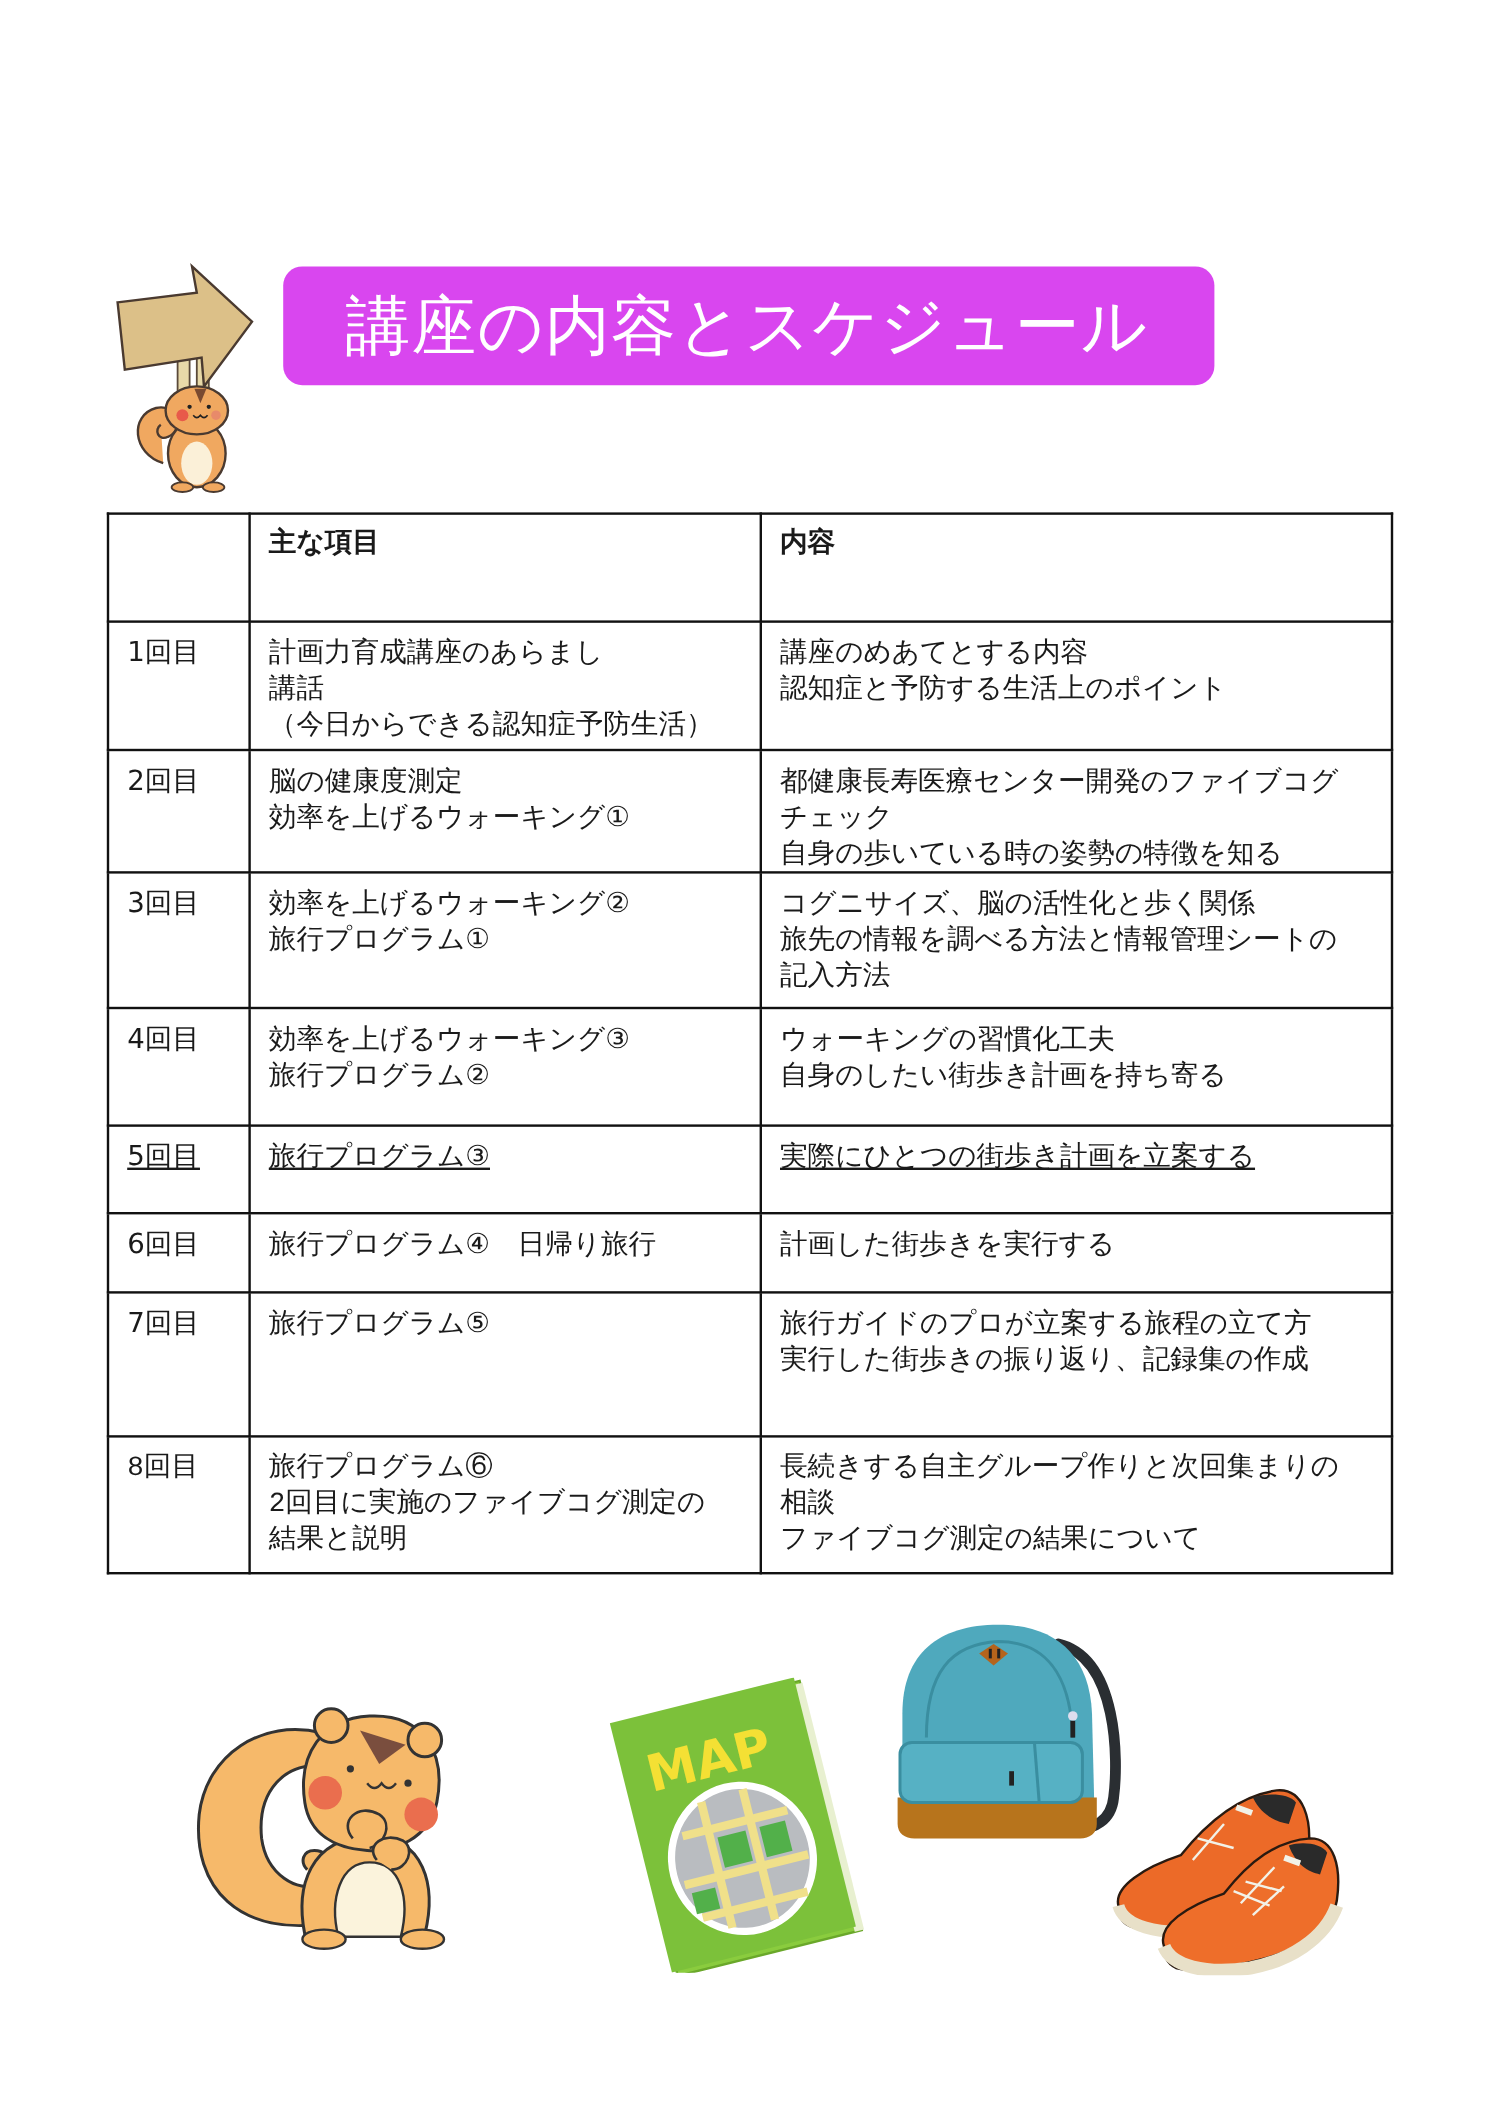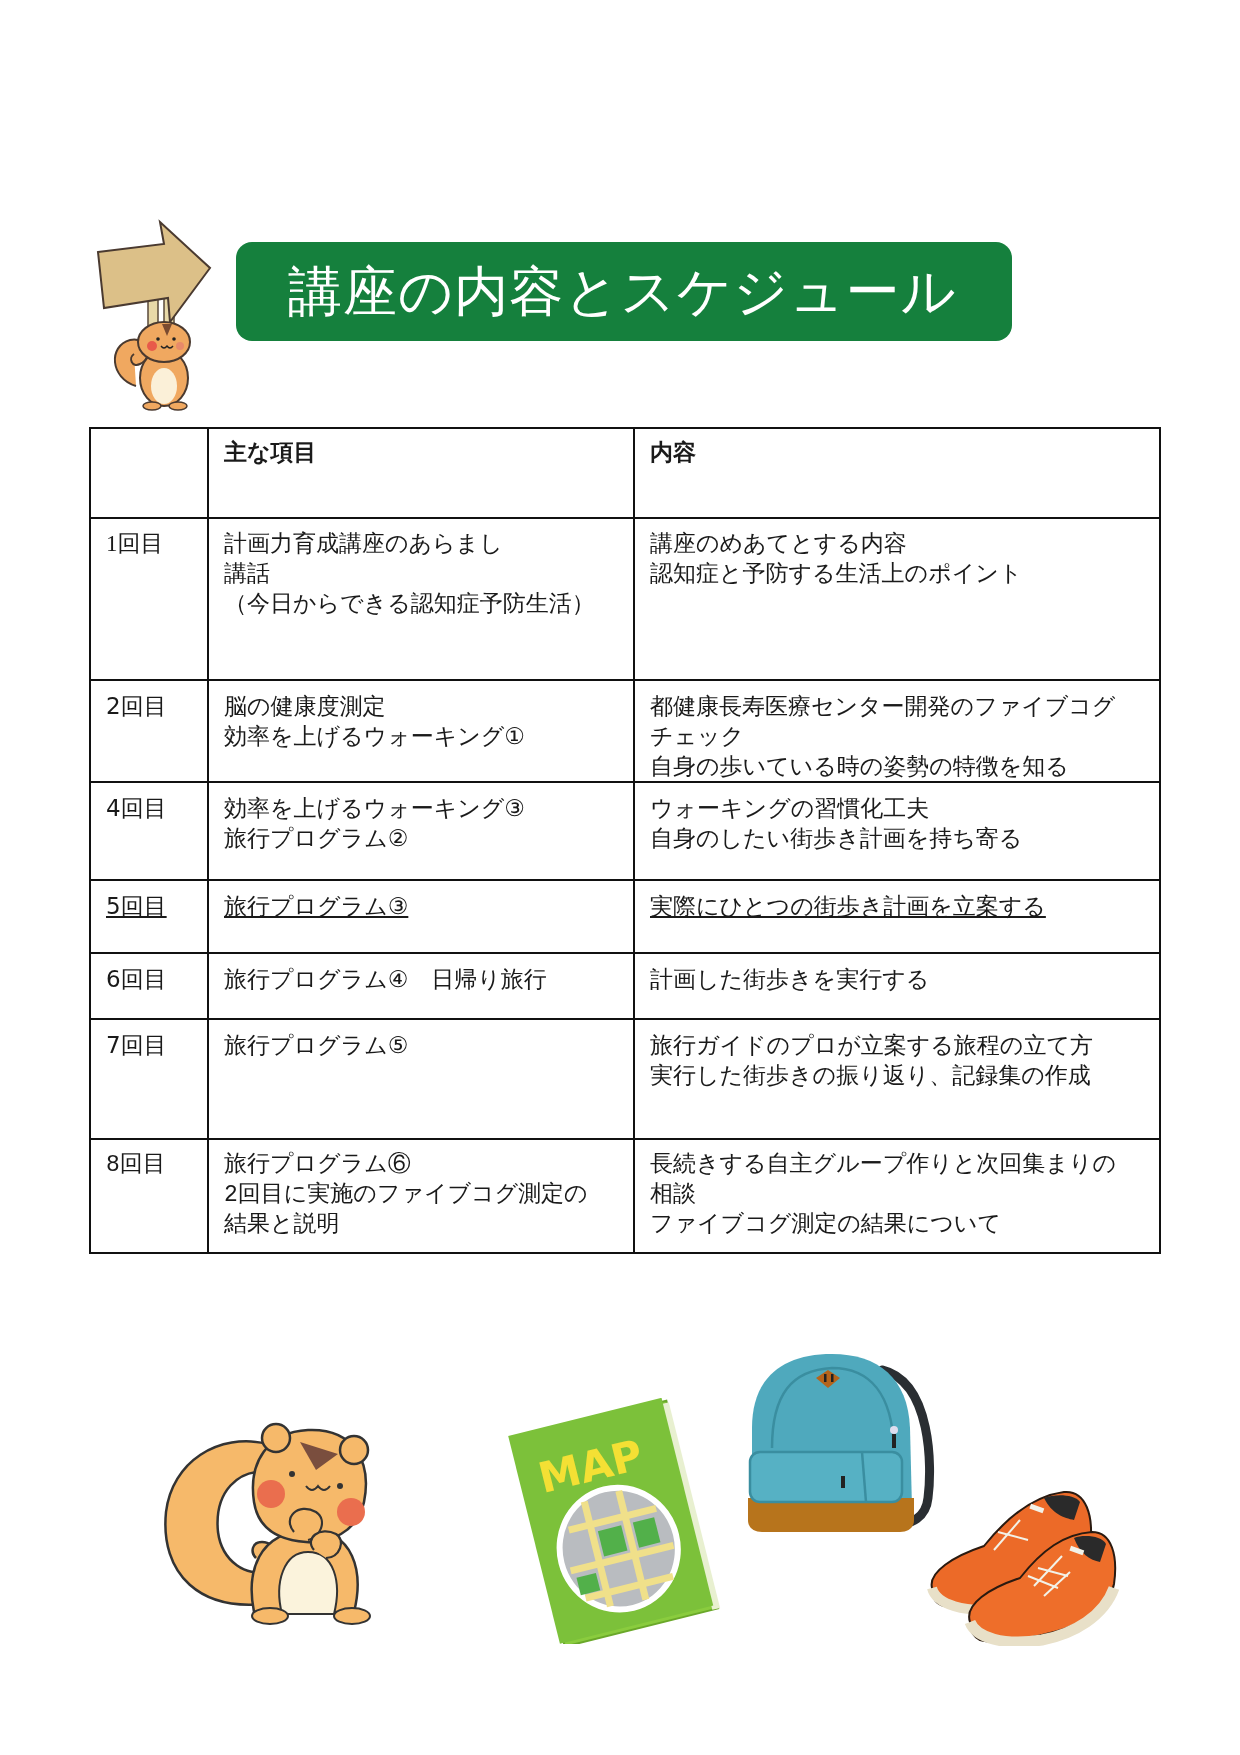--- a/index.html
+++ b/index.html
@@ -4,22 +4,22 @@
 <style>
   * { box-sizing: border-box; margin: 0; padding: 0; }
   html, body { width: 1240px; height: 1755px; background: #ffffff; overflow: hidden; }
   body { position: relative; font-family: "DejaVu Sans", "Liberation Sans", sans-serif; color: #1a1a1a; }
 
   .abs { position: absolute; }
 
   
   .banner {
     position: absolute; left: 236px; top: 222px; width: 776px; height: 99px;
-    background: #15803d; border-radius: 16px;
-    display: flex; align-items: center; padding-left: 52px; margin-top: 20px;
+    background: #d946ef; border-radius: 16px;
+    display: flex; align-items: center; padding-left: 52px;
   }
   .banner-title {
     color: #ffffff; font-size: 54px; font-weight: normal; letter-spacing: 1px;
     line-height: 1; white-space: nowrap;
   }
 
   
   .schedule {
     position: absolute; left: 89px; top: 427px; width: 1070px;
     border-collapse: collapse; table-layout: fixed;
@@ -80,21 +80,21 @@
       <col class="col-content">
   </colgroup>
   <thead>
     <tr style="height:90px;">
       <th></th>
       <th>主な項目</th>
       <th>内容</th>
     </tr>
   </thead>
   <tbody>
-    <tr style="height:162px;font-family:Liberation Serif, serif;">
+    <tr style="height:107px;">
       <td class="num">1回目</td>
       <td>
         <span class="line">計画力育成講座のあらまし</span>
         <span class="line">講話</span>
         <span class="line">（今日からできる認知症予防生活）</span>
       </td>
       <td>
         <span class="line">講座のめあてとする内容</span>
         <span class="line">認知症と予防する生活上のポイント</span>
       </td>
@@ -102,20 +102,32 @@
     <tr style="height:81px;">
       <td class="num">2回目</td>
       <td>
         <span class="line">脳の健康度測定</span>
         <span class="line">効率を上げるウォーキング①</span>
       </td>
       <td>
         <span class="line">都健康長寿医療センター開発のファイブコグ</span>
         <span class="line">チェック</span>
         <span class="line">自身の歩いている時の姿勢の特徴を知る</span>
+      </td>
+    </tr>
+    <tr style="height:113px;">
+      <td class="num">3回目</td>
+      <td>
+        <span class="line">効率を上げるウォーキング②</span>
+        <span class="line">旅行プログラム①</span>
+      </td>
+      <td>
+        <span class="line">コグニサイズ、脳の活性化と歩く関係</span>
+        <span class="line">旅先の情報を調べる方法と情報管理シートの</span>
+        <span class="line">記入方法</span>
       </td>
     </tr>
     <tr style="height:98px;">
       <td class="num">4回目</td>
       <td>
         <span class="line">効率を上げるウォーキング③</span>
         <span class="line">旅行プログラム②</span>
       </td>
       <td>
         <span class="line">ウォーキングの習慣化工夫</span>

